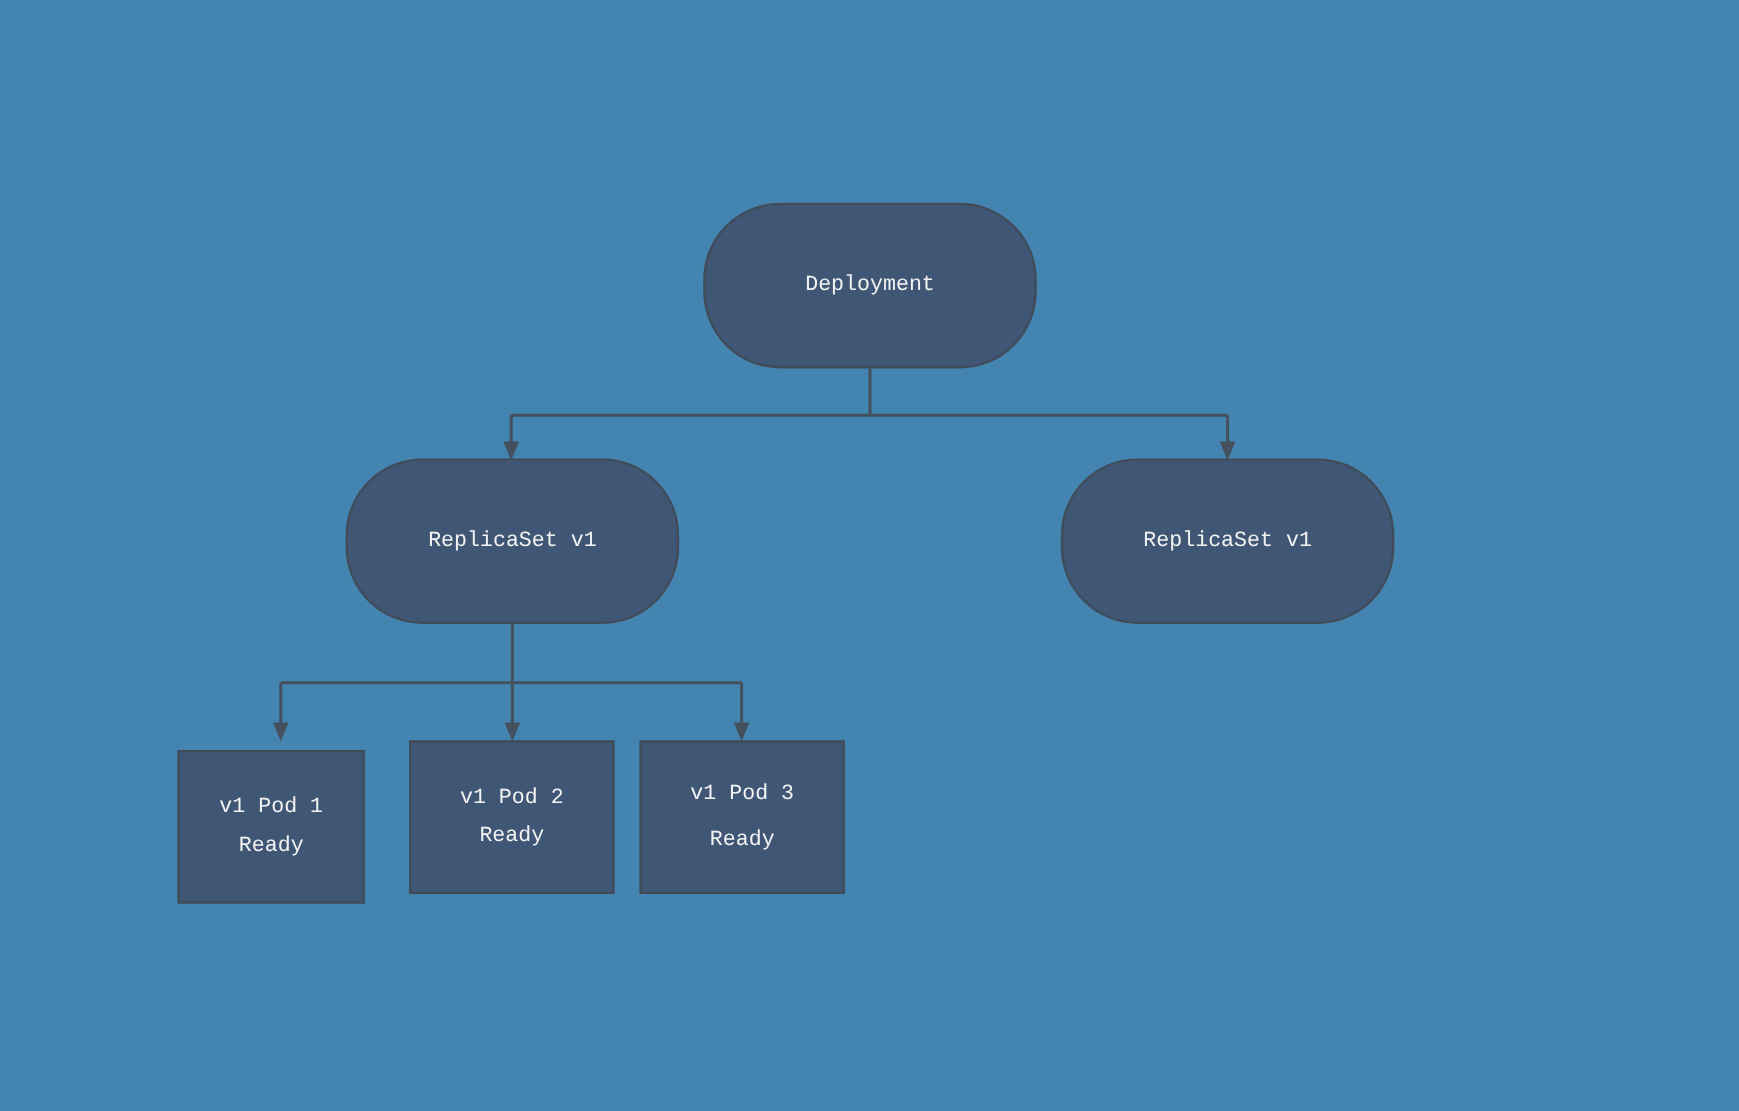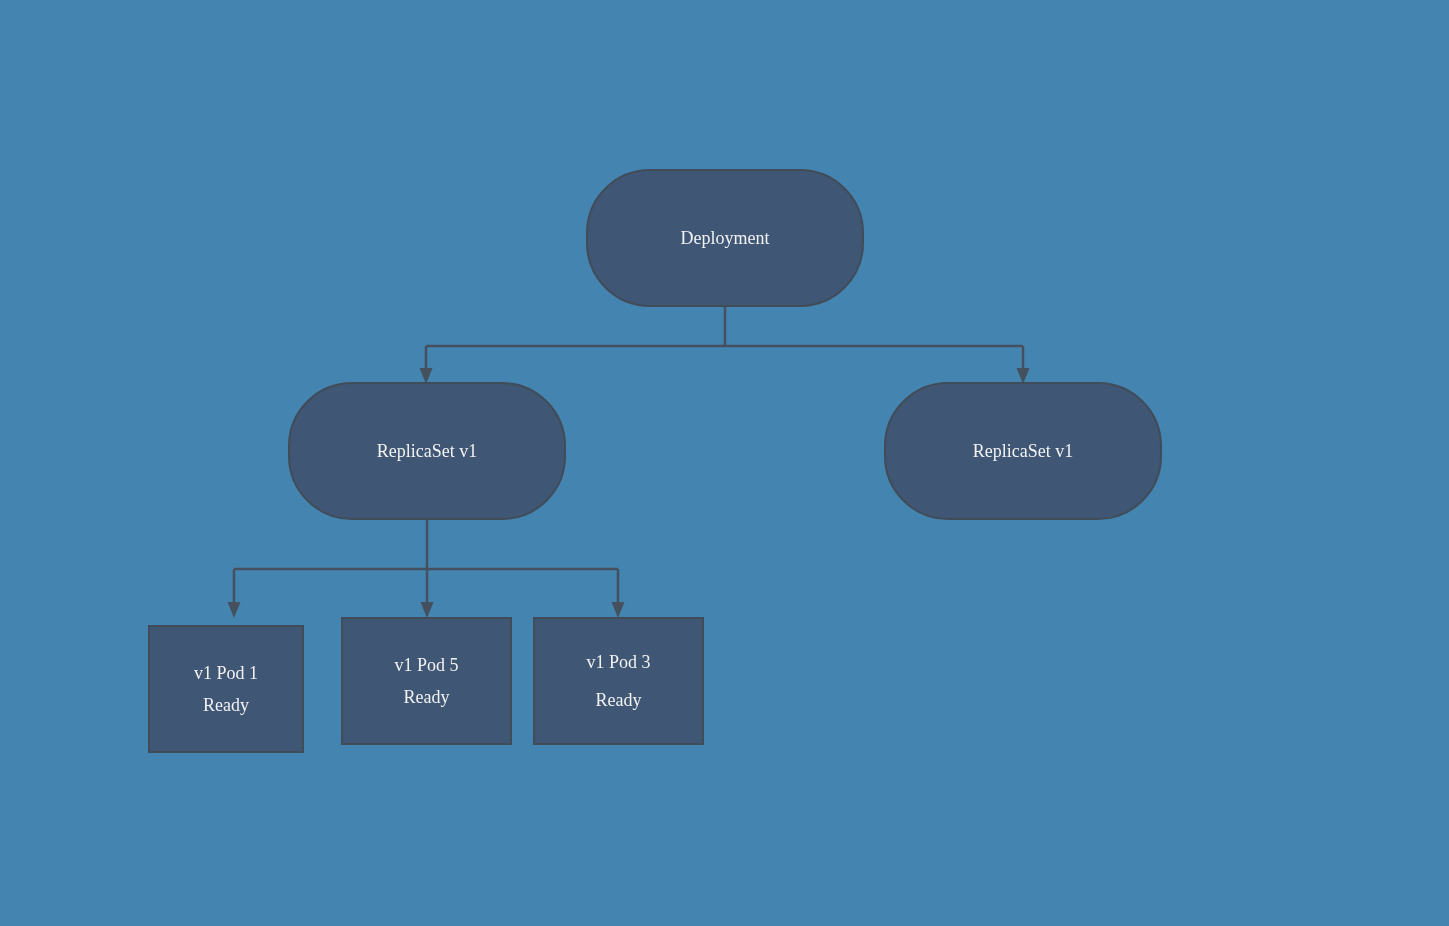--- a/index.html
+++ b/index.html
@@ -5,21 +5,21 @@
   html, body {
     margin: 0;
     padding: 0;
   }
   .canvas {
     position: relative;
     width: 1449px;
     height: 926px;
     overflow: hidden;
     background: var(--background, #4484b1);
-    font-family: Liberation Serif, serif;
+    font-family: Liberation Mono, monospace;
   }
   .edge-layer {
     position: absolute;
     left: 0;
     top: 0;
   }
   .edge {
     stroke: var(--connector, #44505d);
     stroke-width: 2.5;
     fill: none;
@@ -88,21 +88,21 @@
   <div class="node stadium node-replicaset-right">
     <span class="label">ReplicaSet v1</span>
   </div>
 
   <div class="node rect node-pod-1">
     <span class="label">v1 Pod 1</span>
     <span class="label">Ready</span>
   </div>
 
   <div class="node rect node-pod-2">
-    <span class="label">v1 Pod 5</span>
+    <span class="label">v1 Pod 2</span>
     <span class="label">Ready</span>
   </div>
 
   <div class="node rect node-pod-3">
     <span class="label">v1 Pod 3</span>
     <span class="label">Ready</span>
   </div>
 
 </div>
 

